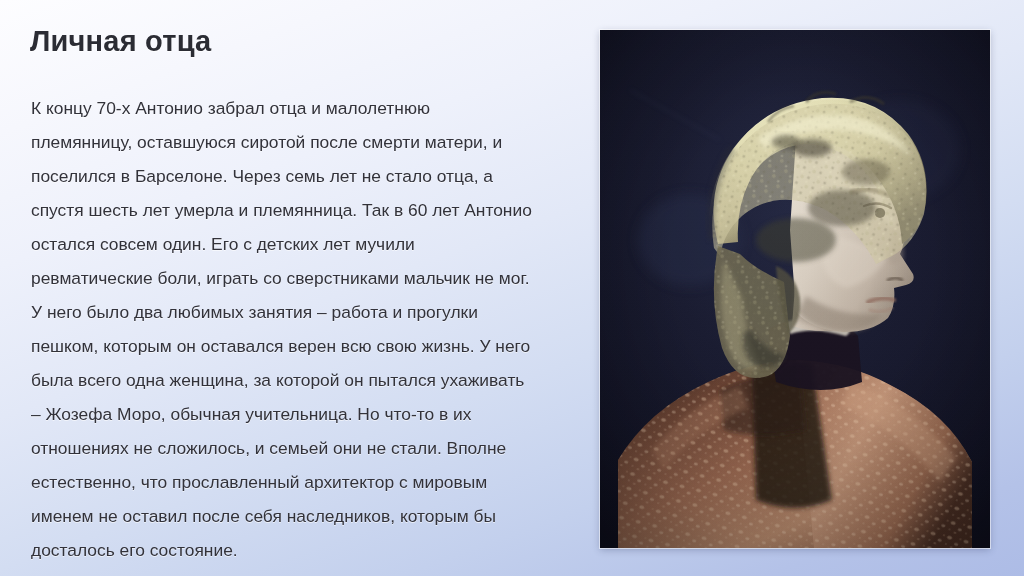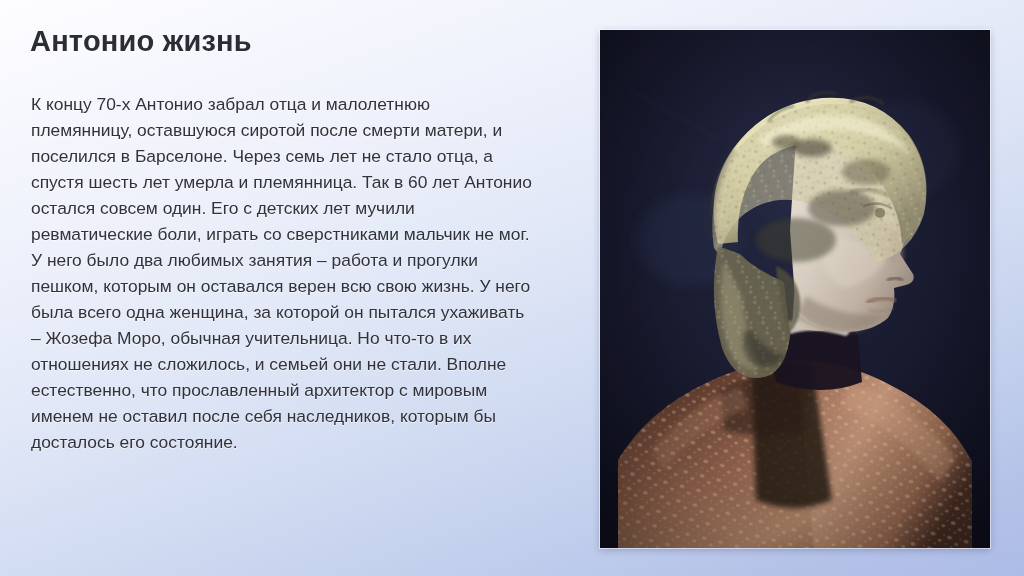--- a/index.html
+++ b/index.html
@@ -48,21 +48,21 @@
   }
 
   
   .body-text {
     position: absolute;
     left: 31px;
     top: 91px;
     width: 505px;
     margin: 0;
     font-size: 17.4px;
-    line-height: 26px;
+    line-height: 34px;
     color: #32323a;
     text-align: left;
     text-shadow: 0 1px 0 rgba(255,255,255,0.6);
   }
 
   
   .photo-frame {
     position: absolute;
     left: 600px;
     top: 30px;
@@ -111,21 +111,21 @@
        rgba(0,0,0,0) 42%,
        rgba(0,0,0,0.20) 76%,
        rgba(0,0,0,0.42) 100%);
   }
 </style>
 </head>
 <body>
 
 <div class="slide">
 
-  <h1 class="slide-title">Антонио жизнь</h1>
+  <h1 class="slide-title">Личная отца</h1>
 
   <p class="body-text">К концу 70-х Антонио забрал отца и малолетнюю племянницу, оставшуюся сиротой после смерти матери, и поселился в Барселоне. Через семь лет не стало отца, а спустя шесть лет умерла и племянница. Так в 60 лет Антонио остался совсем один. Его с детских лет мучили ревматические боли, играть со сверстниками мальчик не мог. У него было два любимых занятия – работа и прогулки пешком, которым он оставался верен всю свою жизнь. У него была всего одна женщина, за которой он пытался ухаживать – Жозефа Моро, обычная учительница. Но что-то в их отношениях не сложилось, и семьей они не стали. Вполне естественно, что прославленный архитектор с мировым именем не оставил после себя наследников, которым бы досталось его состояние.</p>
 
   <div class="photo-frame">
     <svg class="photo-canvas" viewBox="0 0 390 518" preserveAspectRatio="none">
       <defs>
 
         <radialGradient id="bgGrad" cx="48%" cy="34%" r="78%">
           <stop offset="0%" stop-color="#242842"></stop>
           <stop offset="42%" stop-color="#1a1c31"></stop>

